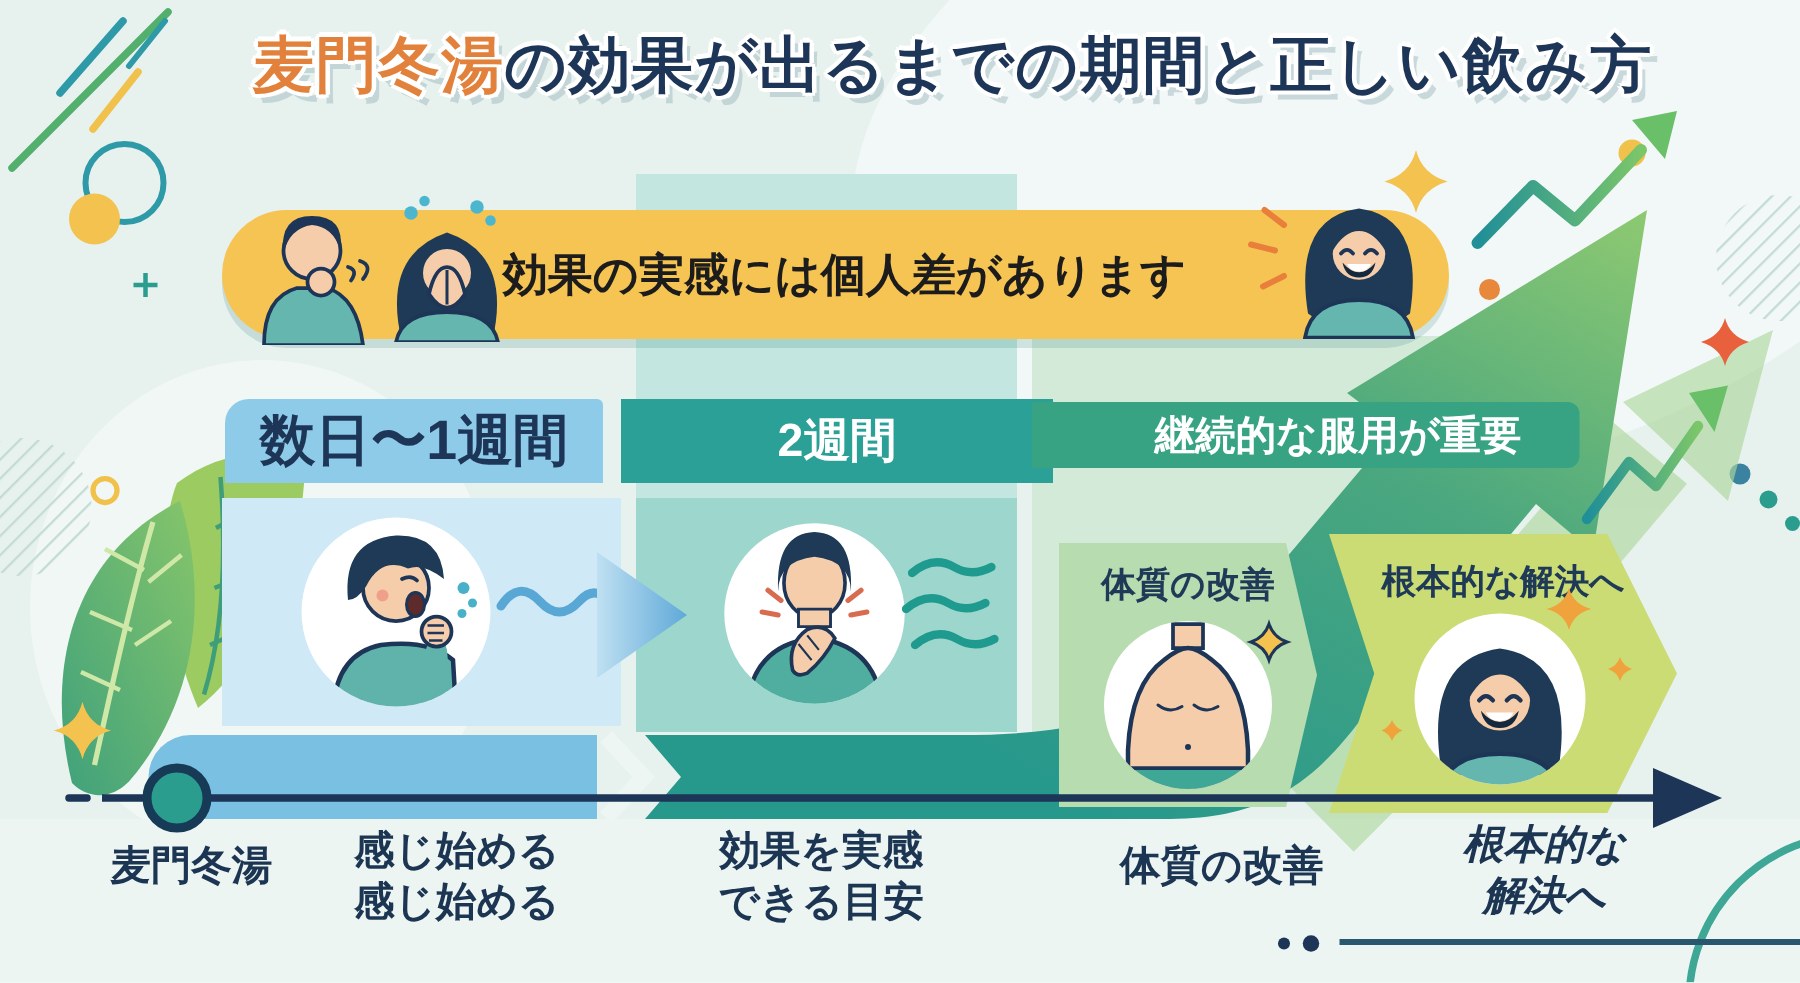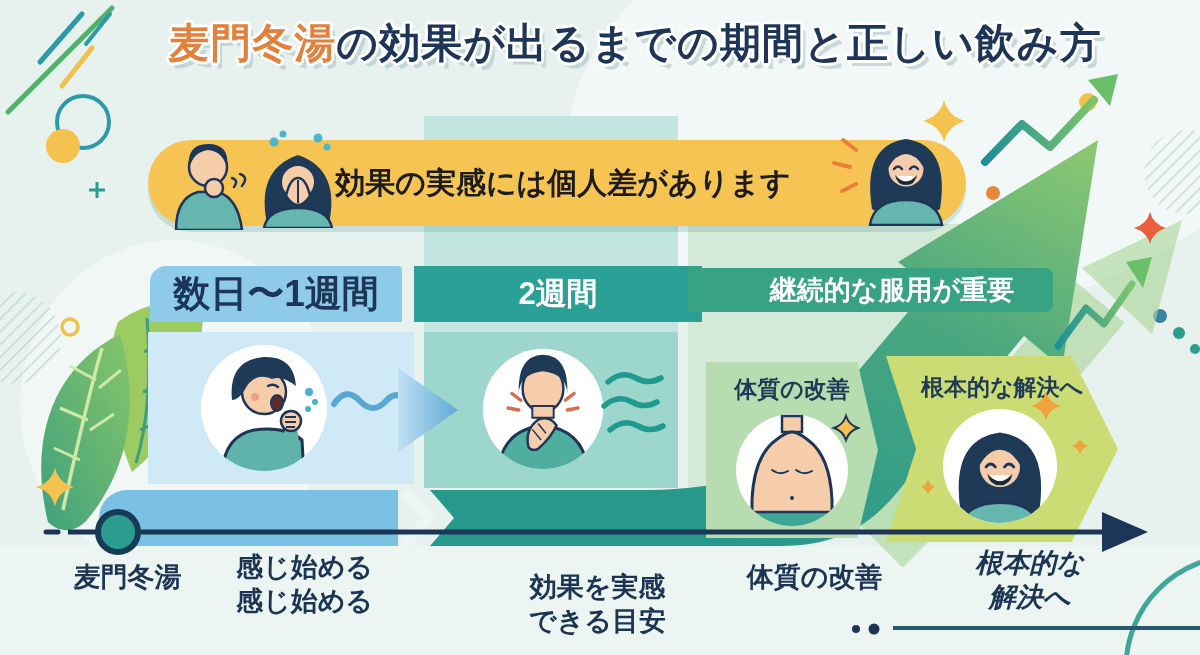--- a/index.html
+++ b/index.html
@@ -46,21 +46,21 @@
   .panel svg{position:absolute;}
   
   #cardA{left:706px;top:362px;width:172px;height:176px;background:#b7dcb0;clip-path:polygon(0 0,88% 0,100% 50%,88% 100%,0 100%);}
   #cardB{left:886px;top:356px;width:232px;height:186px;background:#ccdc74;clip-path:polygon(0 0,80% 0,100% 50%,80% 100%,0 100%,13% 50%);}
   .card-title{position:absolute;left:0;top:12px;width:100%;text-align:center;font-size:23px;font-weight:800;color:#1f3a56;}
   #cardB .card-title{top:16px;}
   
   .toplabel{color:#1c3553;font-weight:800;font-size:27px;text-align:center;line-height:34px;white-space:nowrap;transform:translateX(-50%);padding-left:35px;}
   #lbl-start{left:110px;top:560px;}
   #lbl-s1{left:287px;top:550px;}
-  #lbl-s2{left:580px;top:550px;margin-top:20px;}
+  #lbl-s2{left:530px;top:550px;}
   #lbl-s3{left:797px;top:560px;}
   #lbl-s4{left:1012px;top:546px;font-style:italic;}
 </style>
 </head>
 <body>
 
 <div id="canvas">
 
   <div id="blob-tr" class="abs"></div>
   <div id="blob-left" class="abs"></div>

